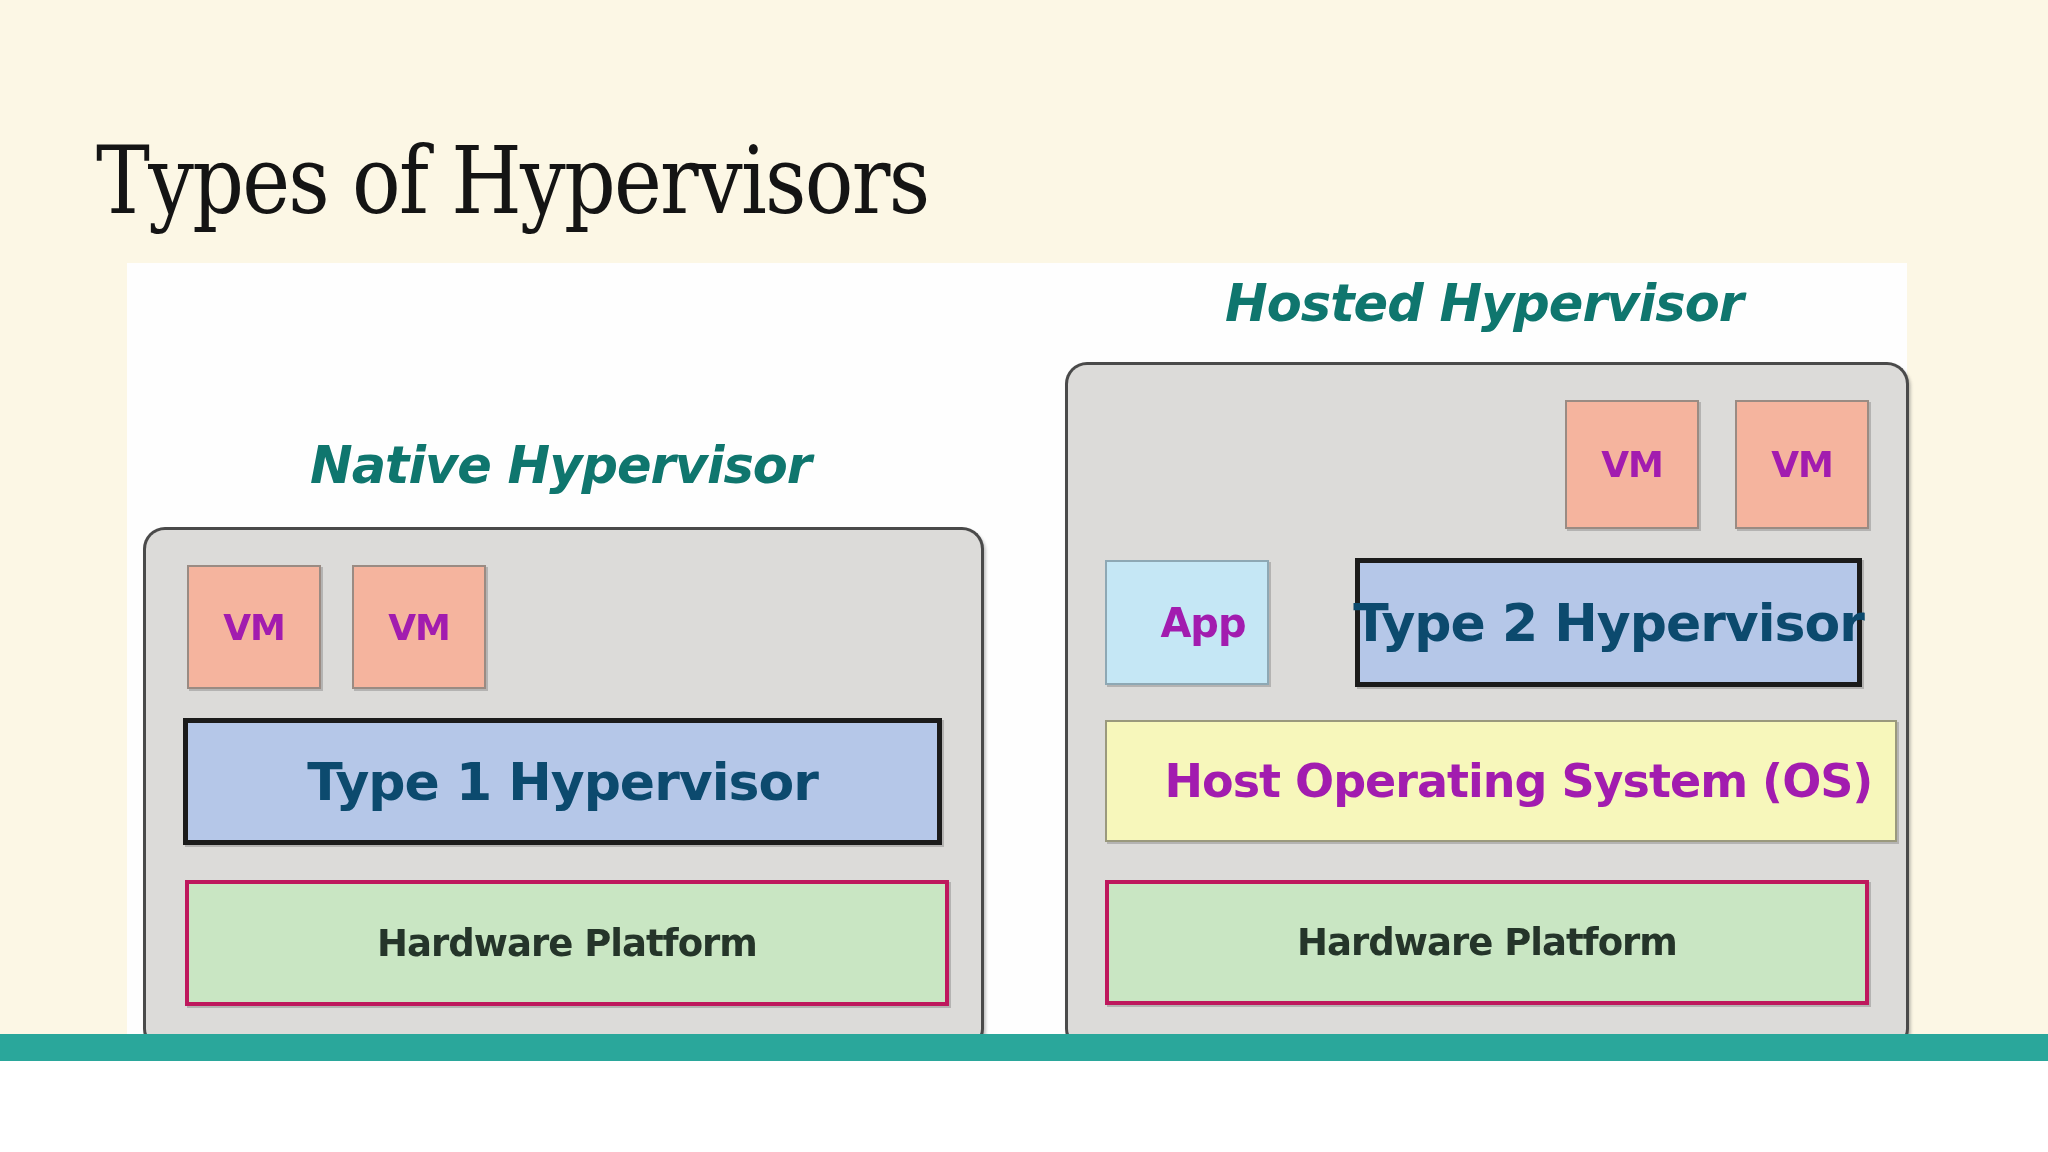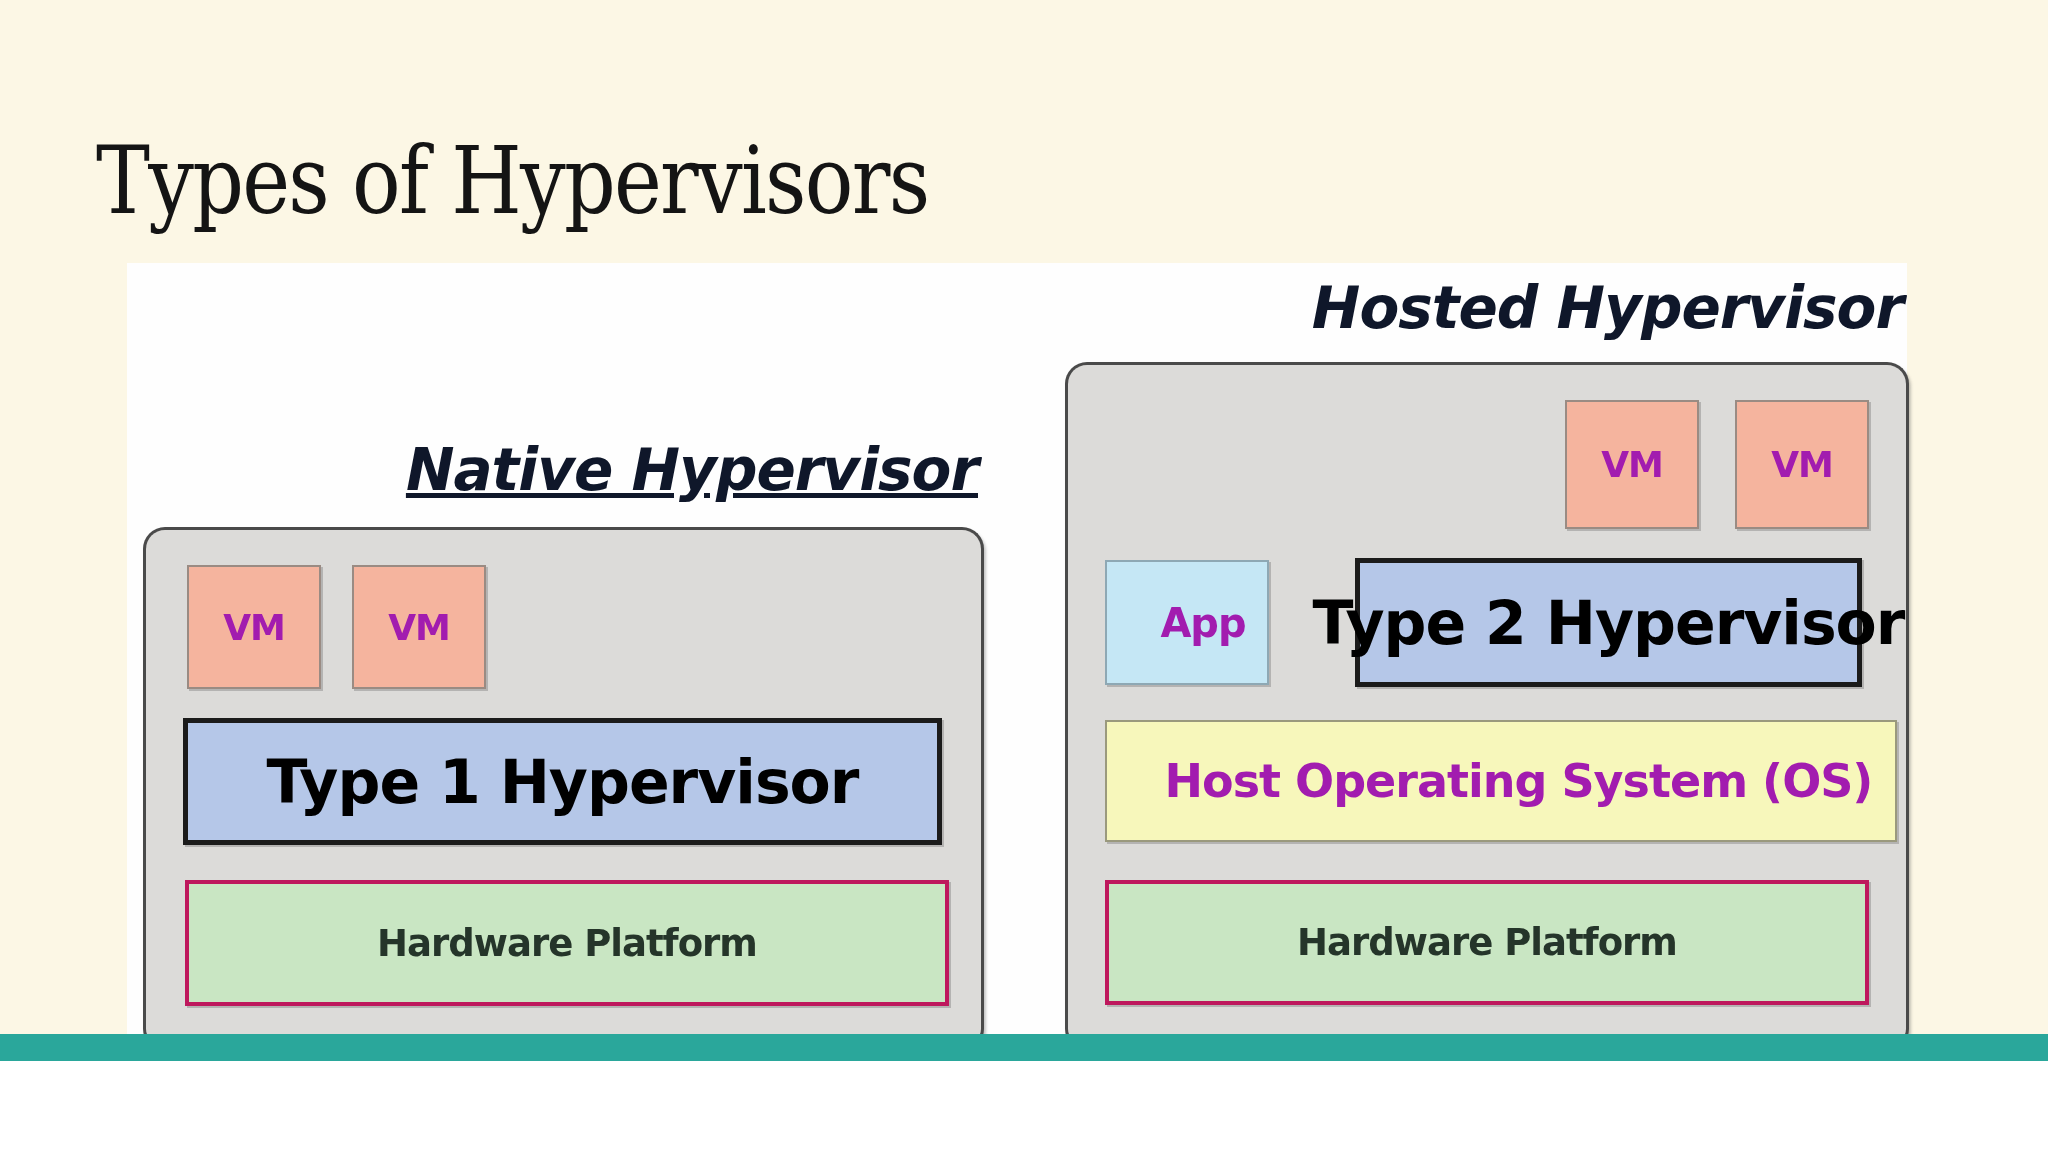--- a/index.html
+++ b/index.html
@@ -26,27 +26,27 @@
   .panel{
     position:absolute;
     left:127px;top:263px;
     width:1780px;height:854px;
   }
   
   .caption{
     position:absolute;
     font-style:italic;
     font-weight:bold;
-    font-size:58px;
+    font-size:51px;
     letter-spacing:-1px;
-    color:#0f172a;
+    color:#0f766e;
     white-space:nowrap;
-    text-align:right;
+    text-align:center;
   }
-  .caption.native{left:143px;top:436px;width:835px;text-decoration:underline;}
+  .caption.native{left:143px;top:436px;width:835px;}
   .caption.hosted{left:1065px;top:274px;width:838px;}
   
   .container{
     position:absolute;
     border:3px solid #4a4a4a;
     border-bottom:5px solid #2f2f2f;
     border-radius:22px;
     box-shadow:2px 3px 3px rgba(90,90,90,0.35);
   }
   .container.native{left:143px;top:527px;width:835px;height:516px;}
@@ -67,22 +67,22 @@
     width:130px;height:120px;
     border:2px solid #9a8b83;
     font-size:36px;
   }
   .vm.n1{left:187px;top:565px;}
   .vm.n2{left:352px;top:565px;}
   .vm.h1{left:1565px;top:400px;height:125px;}
   .vm.h2{left:1735px;top:400px;height:125px;}
   .box.hv{
     border:5px solid #1b1b1b;
-    font-size:60px;
-    color:#000000;
+    font-size:52px;
+    color:#0c4a6e;
   }
   .hv.t1{left:183px;top:718px;width:749px;height:117px;}
   .hv.t2{left:1355px;top:558px;width:497px;height:119px;}
   .box.app{
     left:1105px;top:560px;
     width:128px;height:121px;
     border:2px solid #8ea8b4;
     font-size:40px;
     padding-left:32px;
   }

